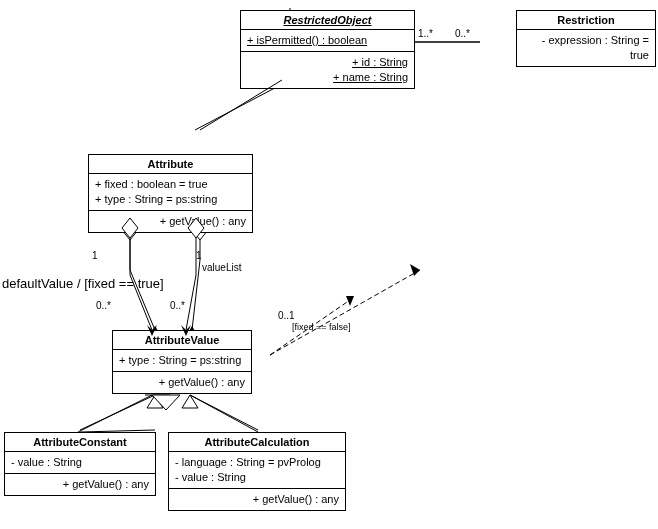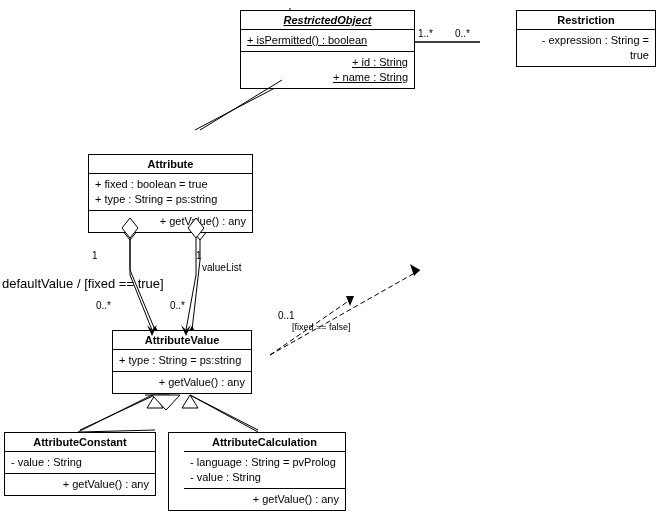--- a/index.html
+++ b/index.html
@@ -151,21 +151,21 @@
       <span>AttributeConstant</span>
     </div>
     <div class="uml-class-section">
       <div>- value : String</div>
     </div>
     <div class="uml-class-section">
       <div>+ getValue() : any</div>
     </div>
   </div>
 
-  <div class="uml-class" style="left:168px; top:432px; width:178px;padding-left:15px;">
+  <div class="uml-class" style="left:168px; top:432px; width:178px;">
     <div class="uml-class-header normal">
       <span>AttributeCalculation</span>
     </div>
     <div class="uml-class-section">
       <div>- language : String = pvProlog</div>
       <div>- value : String</div>
     </div>
     <div class="uml-class-section">
       <div>+ getValue() : any</div>
     </div>

